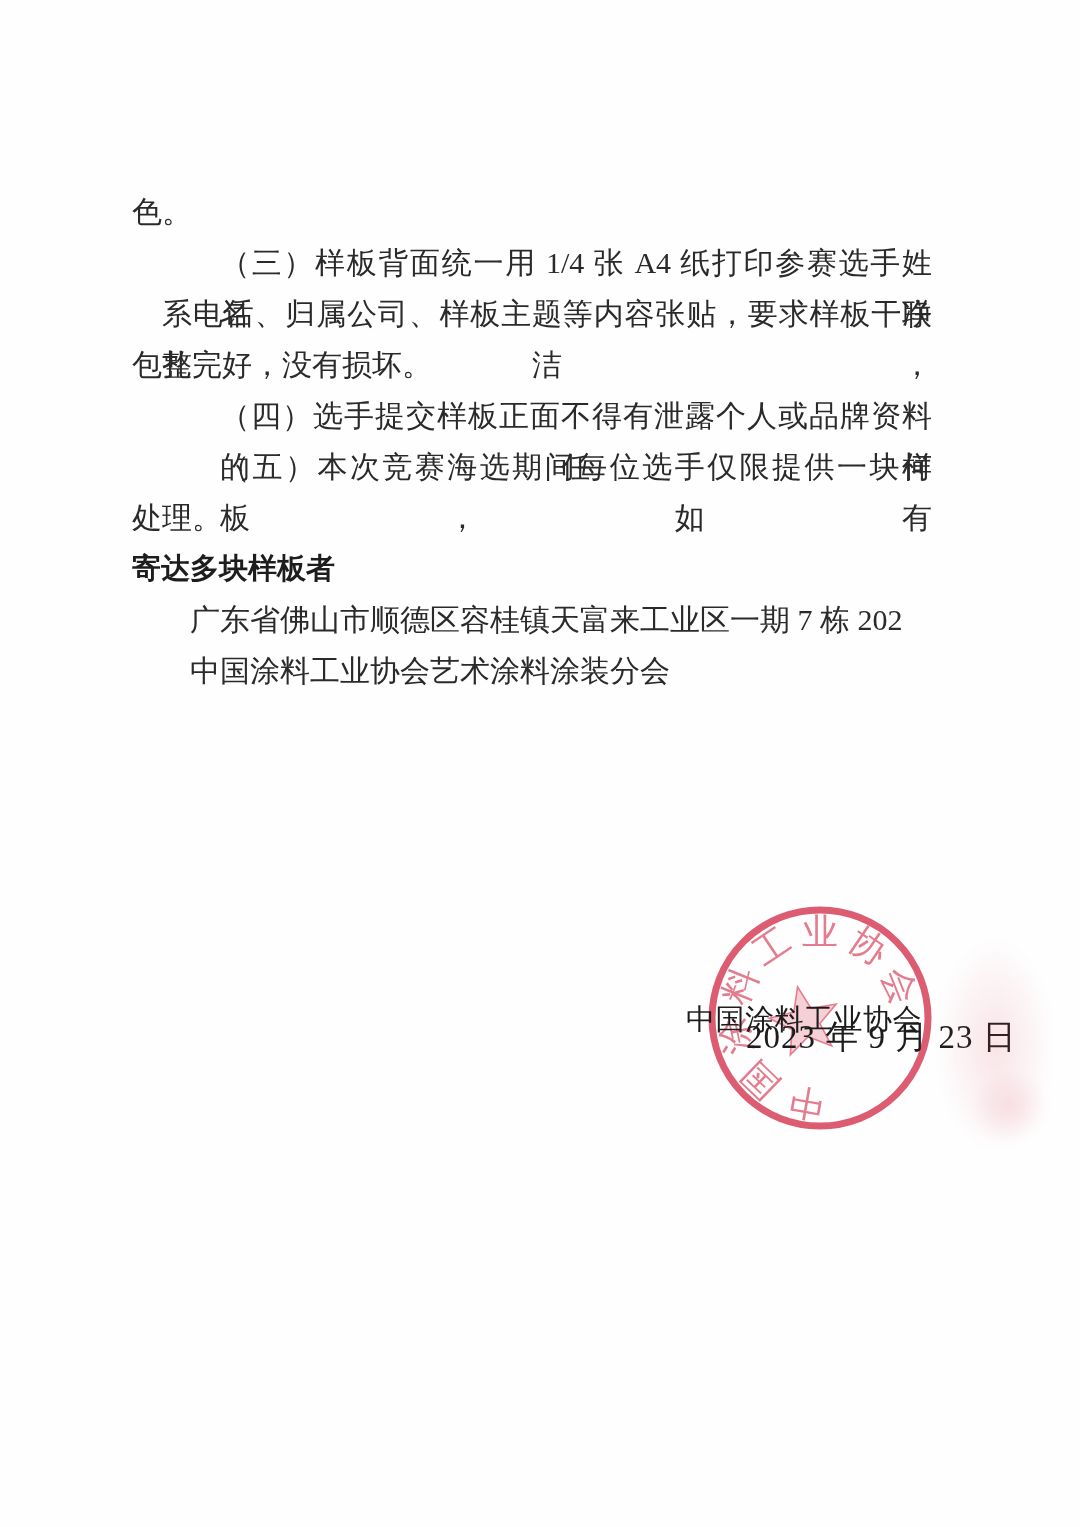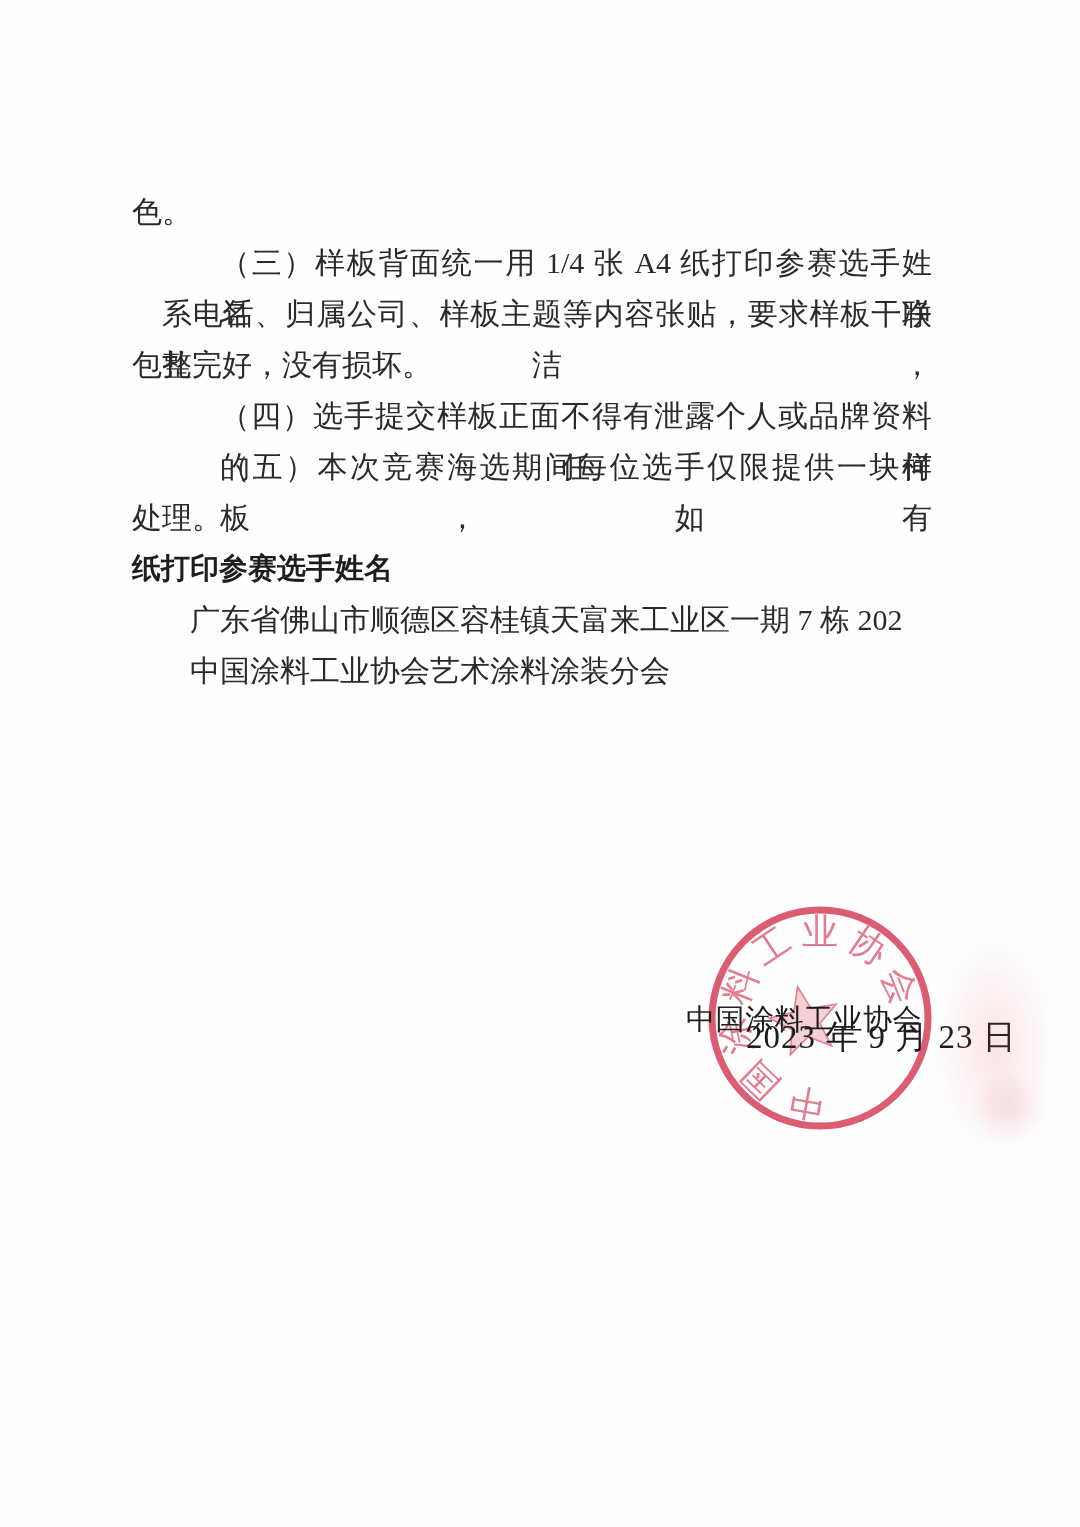--- a/index.html
+++ b/index.html
@@ -109,21 +109,21 @@
 <div class="page">
 
   <div class="textblock">
     <div class="line">色。</div>
     <div class="line indent justify">（三）样板背面统一用 1/4 张 A4 纸打印参赛选手姓名、联</div>
     <div class="line justify">系电话、归属公司、样板主题等内容张贴，要求样板干净整洁，</div>
     <div class="line">包扎完好，没有损坏。</div>
     <div class="line indent justify">（四）选手提交样板正面不得有泄露个人或品牌资料的任何</div>
     <div class="line indent justify">（五）本次竞赛海选期间每位选手仅限提供一块样板，如有</div>
     <div class="line">处理。</div>
-    <div class="line bold">纸打印参赛选手姓名</div>
+    <div class="line bold">寄达多块样板者</div>
     <div class="line indent">广东省佛山市顺德区容桂镇天富来工业区一期 7 栋 202</div>
     <div class="line indent">中国涂料工业协会艺术涂料涂装分会</div>
   </div>
 
   <svg class="seal" viewBox="0 0 240 240" xmlns="http://www.w3.org/2000/svg">
     <circle class="seal-ring" cx="120" cy="120" r="108" stroke="#d8465f"></circle>
     <g>
       <text class="seal-char" transform="translate(105.1,204.7) rotate(190)">中</text>
       <text class="seal-char" transform="translate(60.3,181.9) rotate(224)">国</text>
       <text class="seal-char" transform="translate(35.9,137.9) rotate(258)">涂</text>

